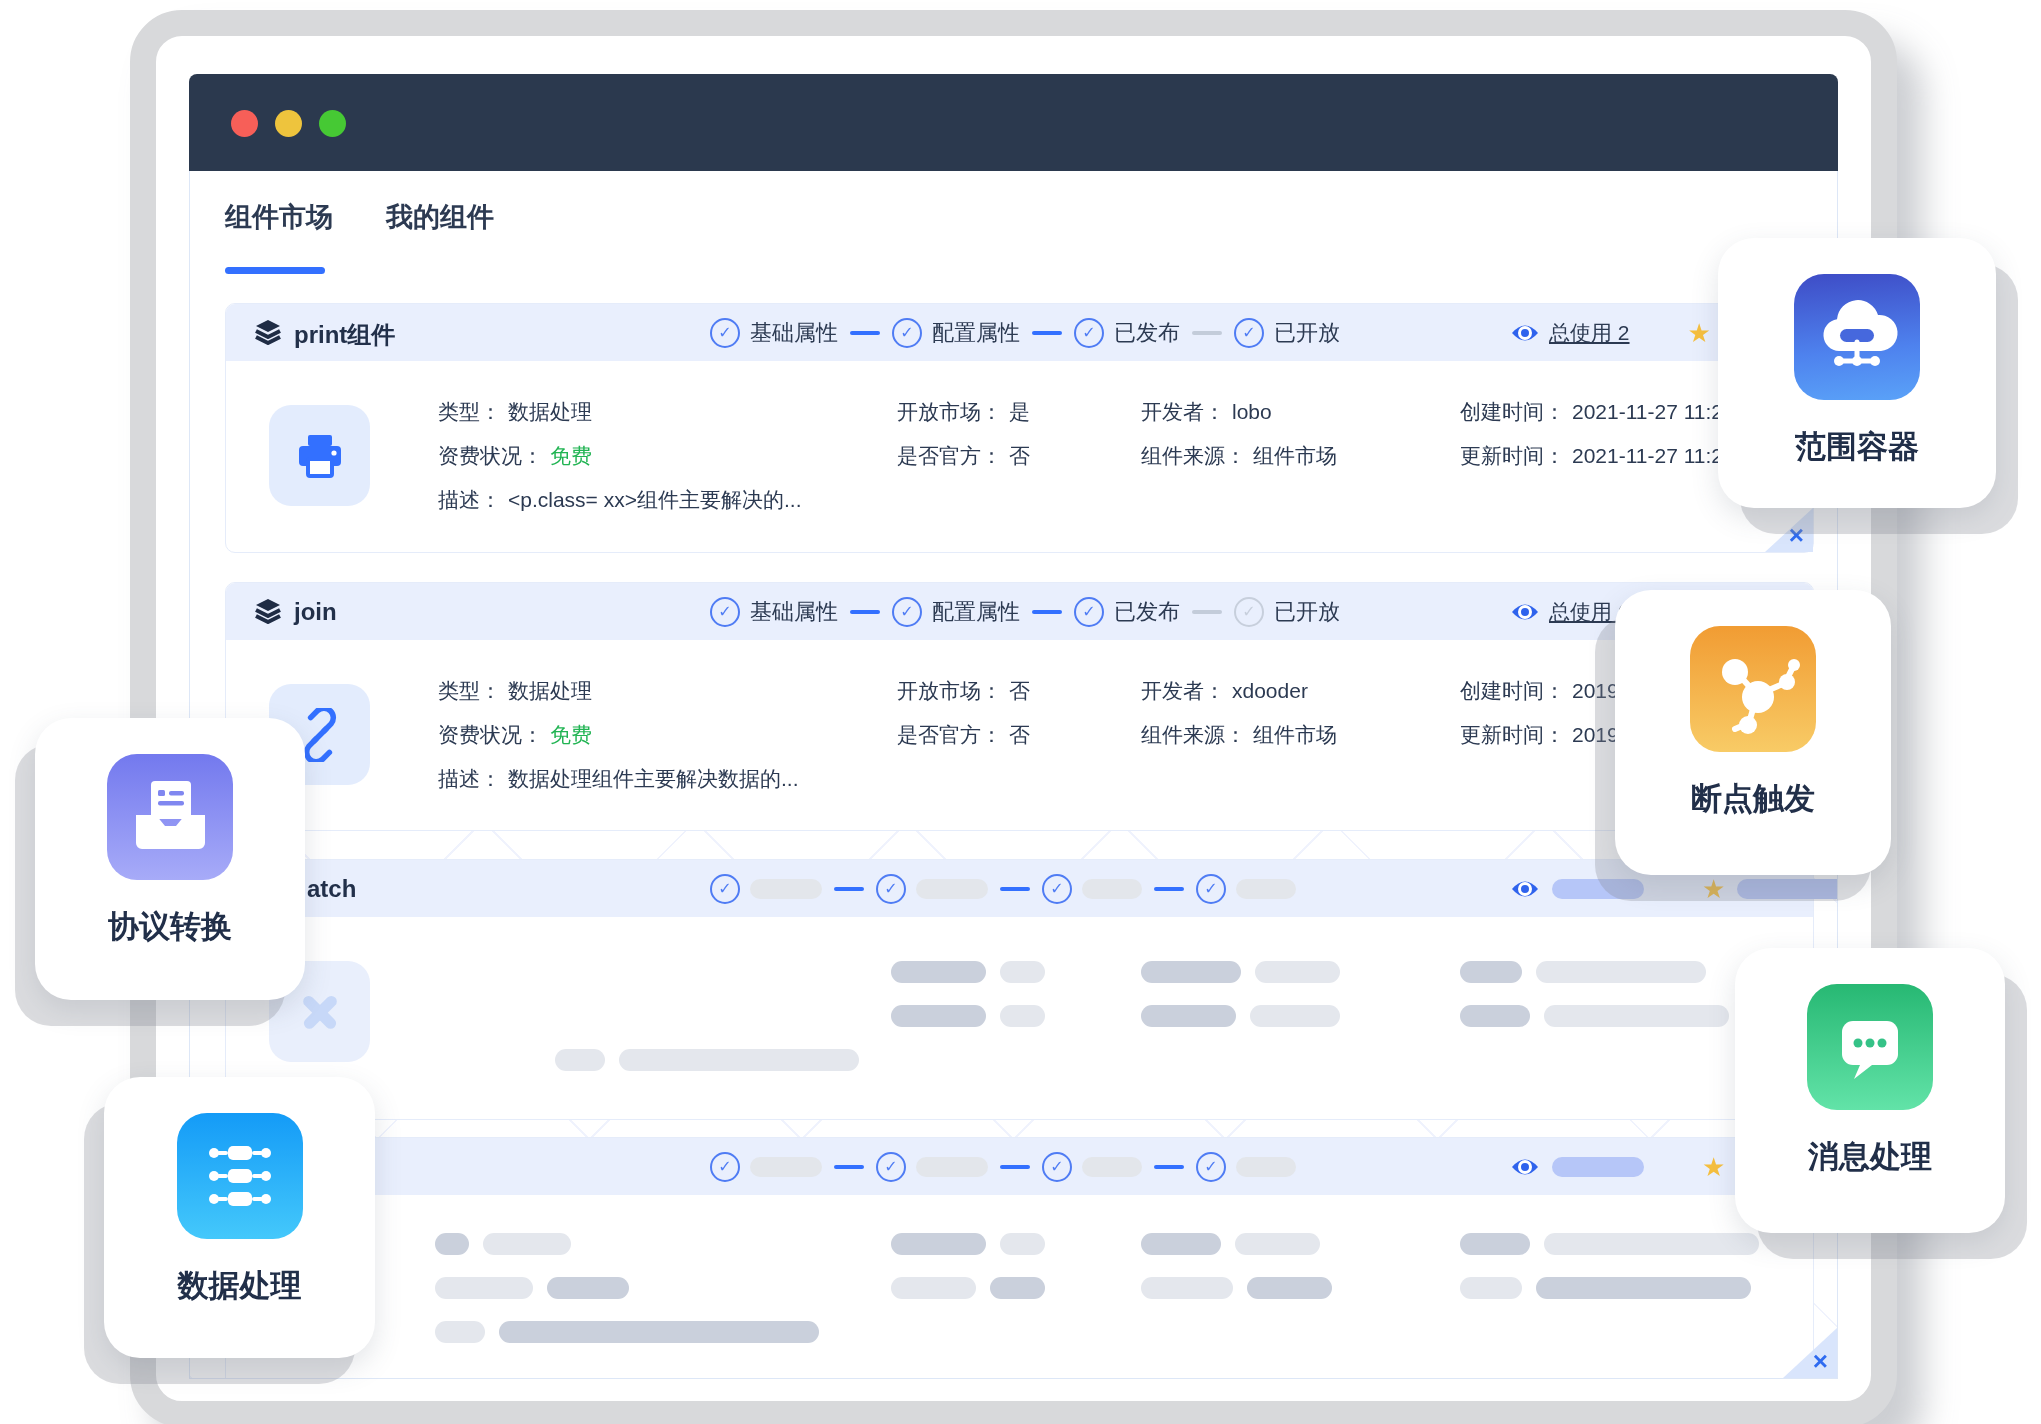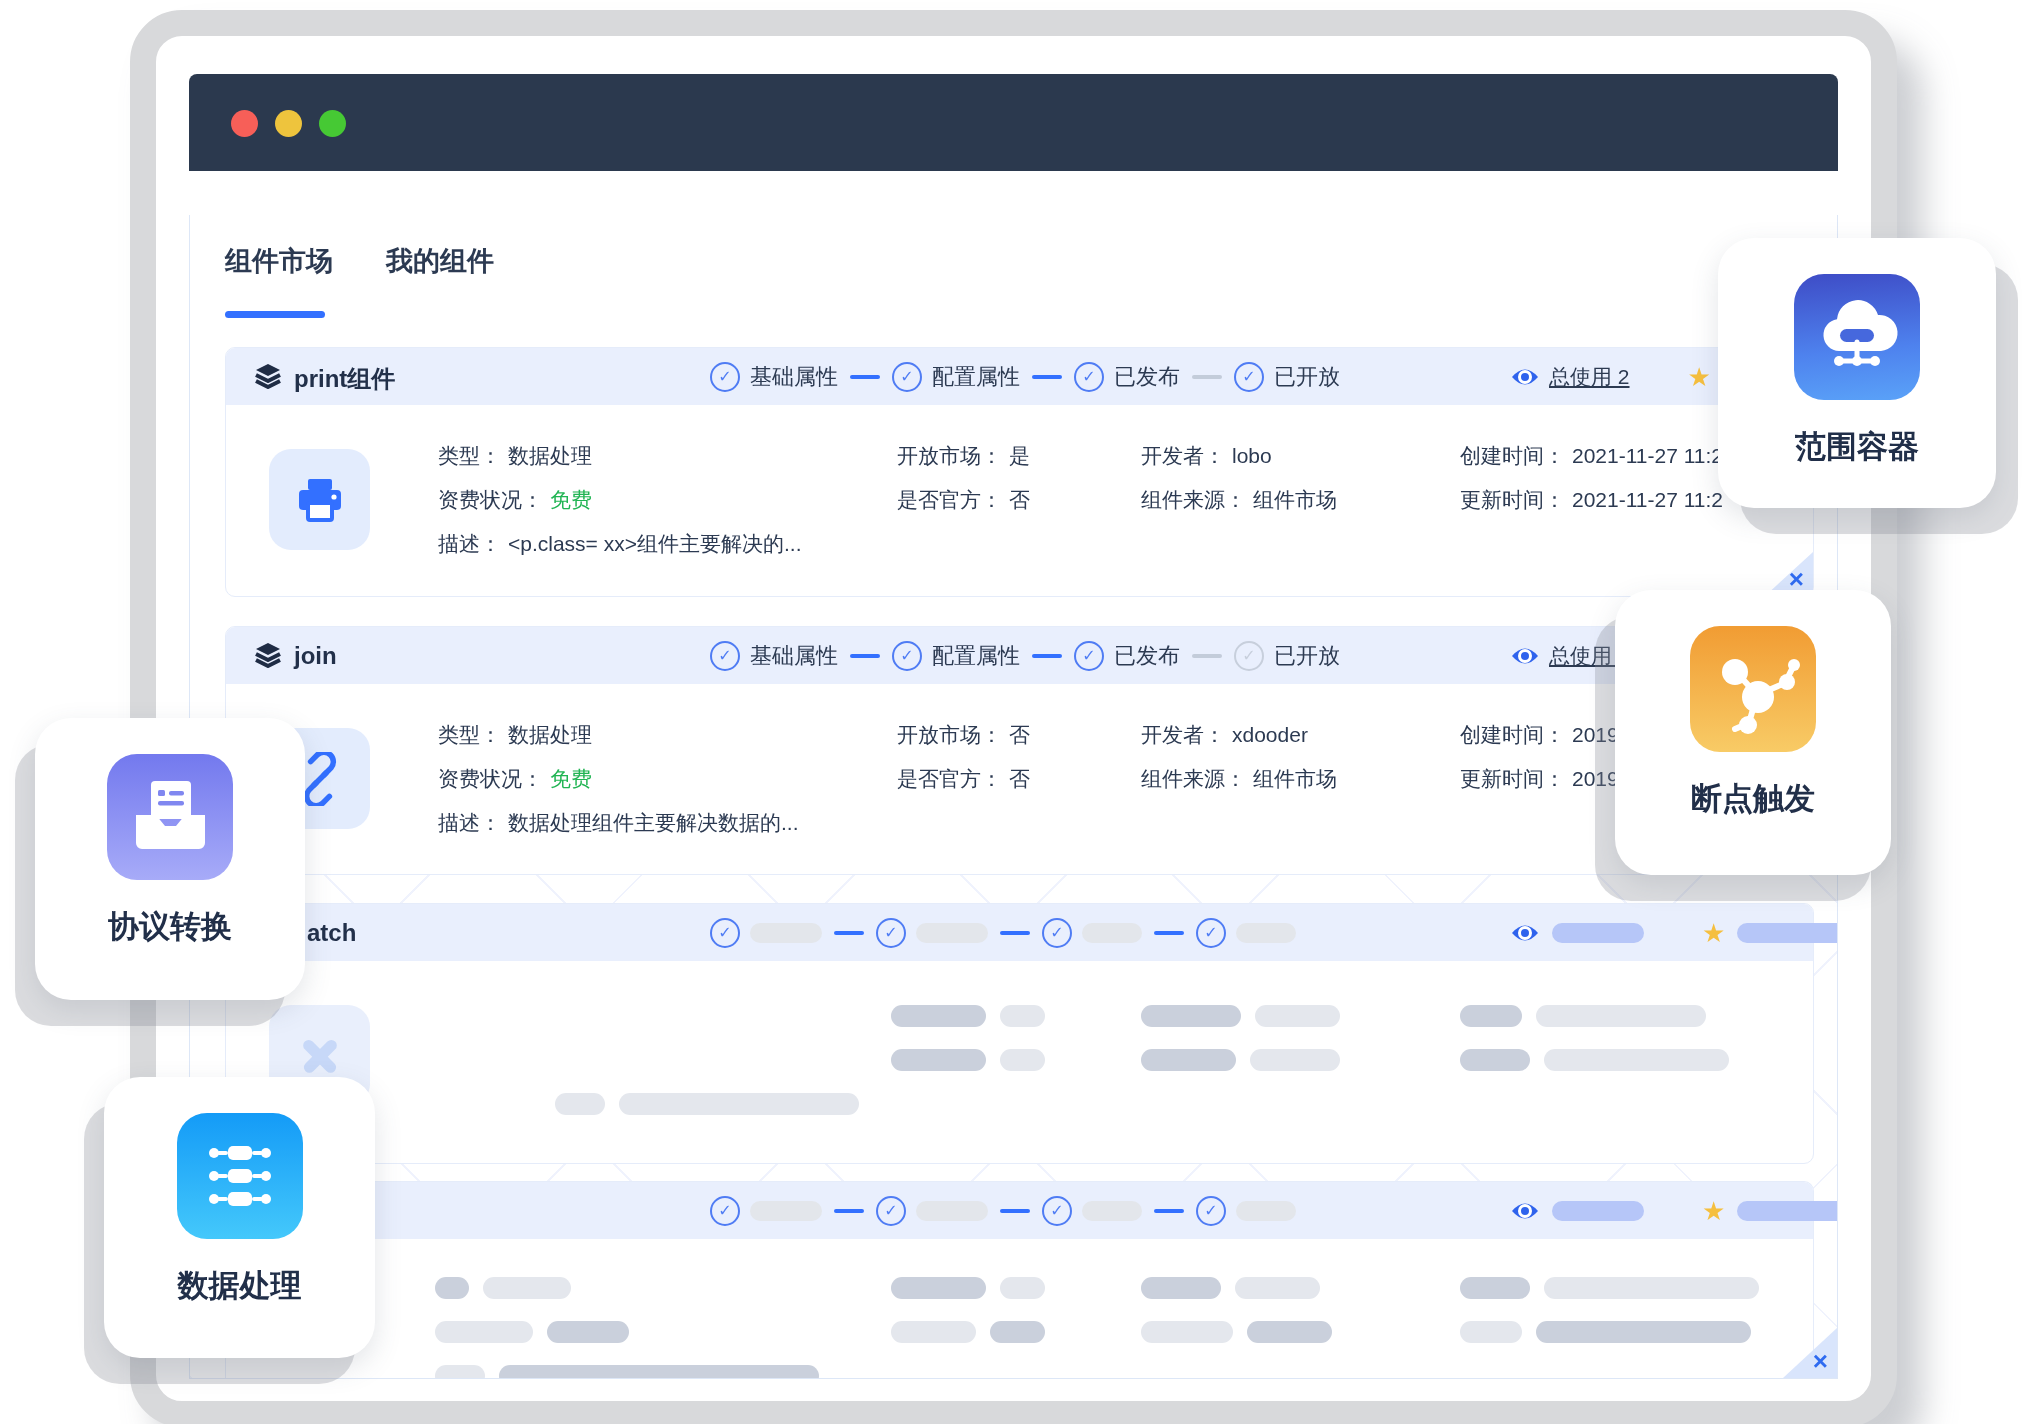--- a/index.html
+++ b/index.html
@@ -10,21 +10,21 @@
   .frame { position:absolute; left:130px; top:10px; width:1767px; height:1417px;
     background:#fff; border:26px solid #d8d9db; border-radius:52px;
     box-shadow:26px 30px 34px rgba(110,115,125,.35); }
   .titlebar { position:absolute; left:33px; top:38px; right:33px; height:97px;
     background:#2b394e; border-radius:8px 8px 0 0; }
   .dot { position:absolute; top:36px; width:27px; height:27px; border-radius:50%; }
   .dot.red{ left:42px; background:#f75f58; } .dot.yel{ left:86px; background:#eec43d; } .dot.grn{ left:130px; background:#46c934; }
 
   
   .content { position:absolute; left:33px; top:135px; right:33px; bottom:22px;
-    background:#fff; border:1px solid #dde7f7; border-top:none; overflow:hidden;margin-top:44px; }
+    background:#fff; border:1px solid #dde7f7; border-top:none; overflow:hidden; }
   .tab { position:absolute; top:28px; font-size:27px; font-weight:700; color:#2c3a52; cursor:pointer; }
   .tab.t1 { left:35px; } .tab.t2 { left:196px; font-weight:700; }
   .tab-underline { position:absolute; left:35px; top:96px; width:100px; height:7px; border-radius:4px; background:#3370ff; }
 
   .pattern { position:absolute; left:0; right:0; top:600px; bottom:0; z-index:0;
     background:
       repeating-linear-gradient(45deg, rgba(104,134,235,.10) 0 2px, transparent 2px 150px),
       repeating-linear-gradient(-45deg, rgba(104,134,235,.10) 0 2px, transparent 2px 150px); }
 
   
@@ -400,14 +400,26 @@
             <path d="M27 71 H34"></path>
             <path d="M62 25 H69"></path>
             <path d="M62 48 H69"></path>
             <path d="M62 71 H69"></path>
           </g>
         </svg>
     </div>
     <div class="flab">数据处理</div>
   </div>
 
+  <div class="fcard fc-msg sh-r">
+    <div class="fic g-msg">
+      <svg width="96" height="96" viewBox="0 0 96 96">
+          <rect x="20" y="22" width="56" height="44" rx="11" fill="#fff"></rect>
+          <path d="M38 66 l-6 14 l18 -14 z" fill="#fff"></path>
+          <circle cx="36" cy="44" r="4.5" fill="#35c287"></circle>
+          <circle cx="48" cy="44" r="4.5" fill="#35c287"></circle>
+          <circle cx="60" cy="44" r="4.5" fill="#35c287"></circle>
+        </svg>
+    </div>
+    <div class="flab">消息处理</div>
+  </div>
 
 </div>
 
 </body></html>

